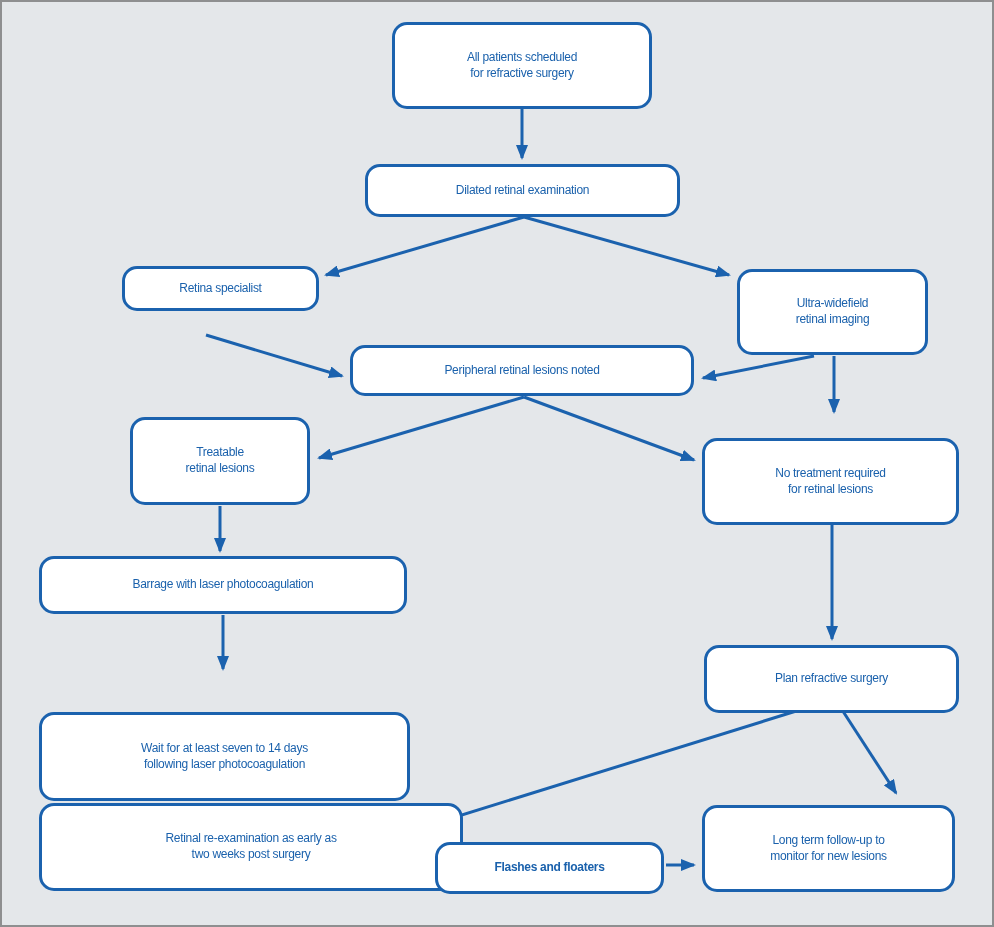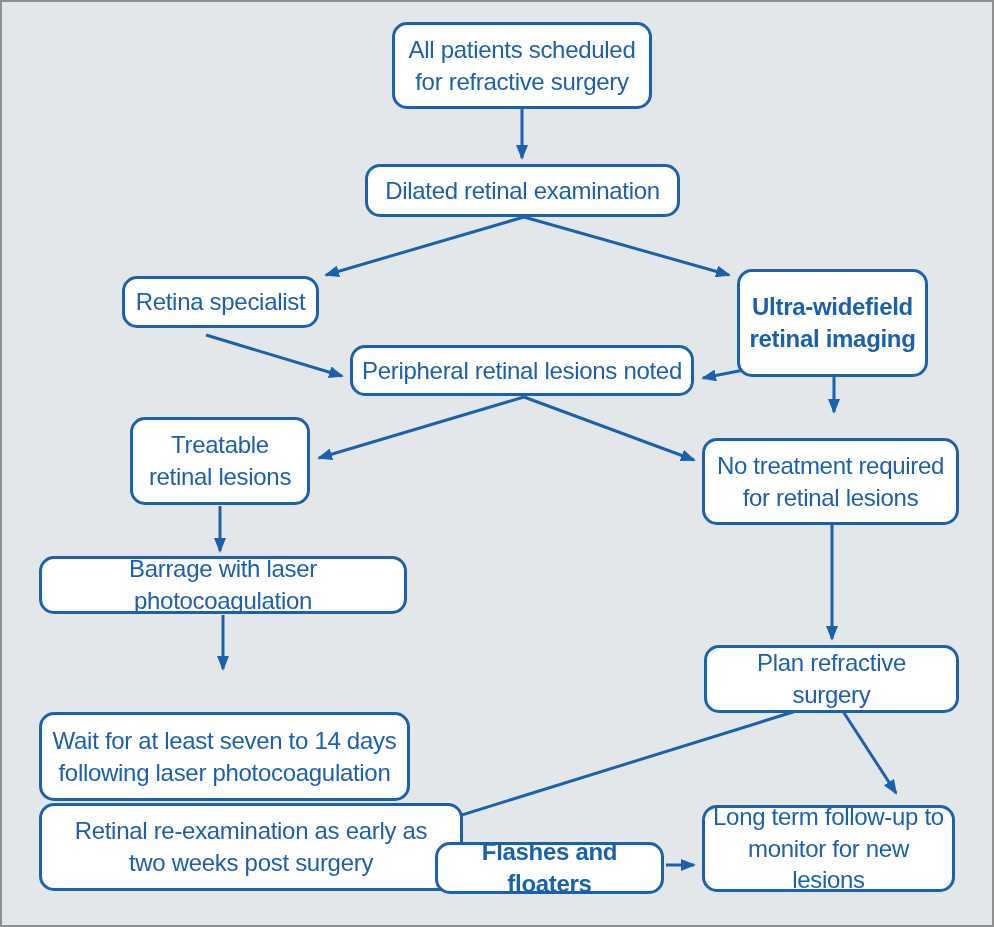--- a/index.html
+++ b/index.html
@@ -28,33 +28,33 @@
     position: absolute;
     box-sizing: border-box;
     background: #ffffff;
     border: 3px solid #1b62ae;
     border-radius: 15px;
     display: flex;
     align-items: center;
     justify-content: center;
     text-align: center;
     color: #1a61ac;
-    font-size: 24px;
+    font-size: 12px;
     line-height: 1.32;
     letter-spacing: -0.3px;
     padding: 2px 8px;
   }
   .node .lbl {
     white-space: pre-line;
   }
   
   #n-all        { left: 390px; top:  20px; width: 260px; height: 87px; }
   #n-dilated    { left: 363px; top: 162px; width: 315px; height: 53px; }
-  #n-specialist { left: 120px; top: 274px; width: 197px; height: 52px; }
-  #n-uwf        { left: 735px; top: 267px; width: 191px; height: 108px; font-weight: bold; }
+  #n-specialist { left: 120px; top: 264px; width: 197px; height: 45px; }
+  #n-uwf        { left: 735px; top: 267px; width: 191px; height: 86px; }
   #n-peripheral { left: 348px; top: 343px; width: 344px; height: 51px; }
   #n-treatable  { left: 128px; top: 415px; width: 180px; height: 88px; }
   #n-notreat    { left: 700px; top: 436px; width: 257px; height: 87px; }
   #n-barrage    { left:  37px; top: 554px; width: 368px; height: 58px; }
   #n-wait       { left:  37px; top: 673px; width: 371px; height: 89px; margin-top: 37px; }
   #n-reexam     { left:  37px; top: 801px; width: 424px; height: 88px; }
   #n-plan       { left: 702px; top: 643px; width: 255px; height: 68px; }
   #n-flashes    { left: 433px; top: 840px; width: 229px; height: 52px; font-weight: bold; }
   #n-longterm   { left: 700px; top: 803px; width: 253px; height: 87px; }
 </style>

